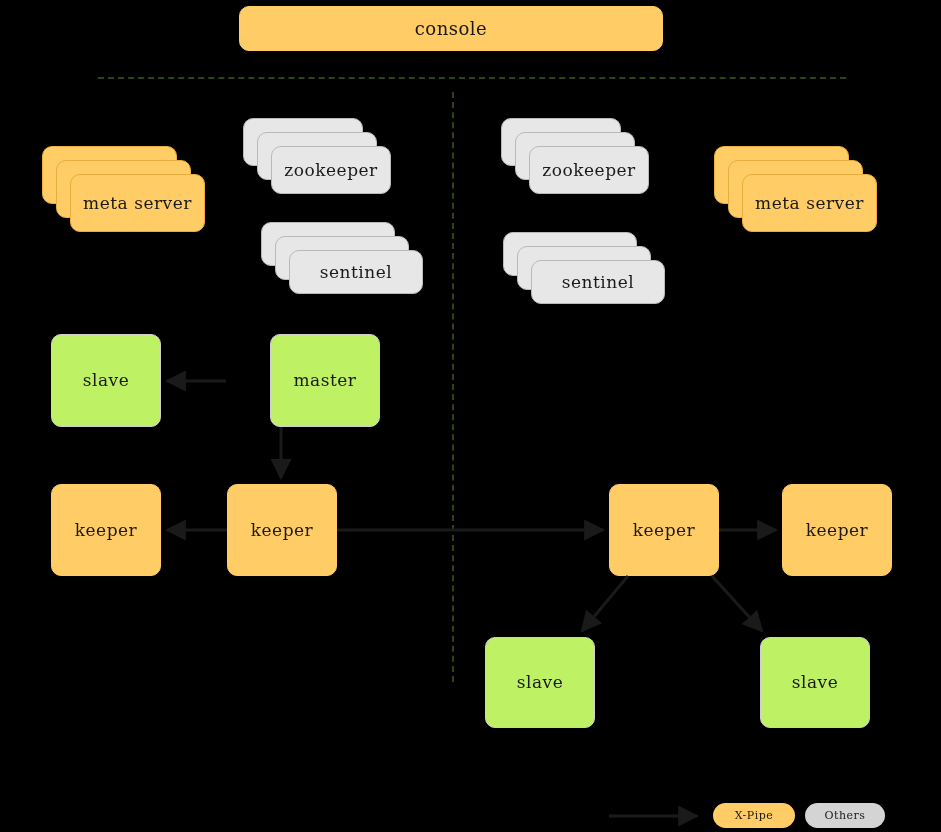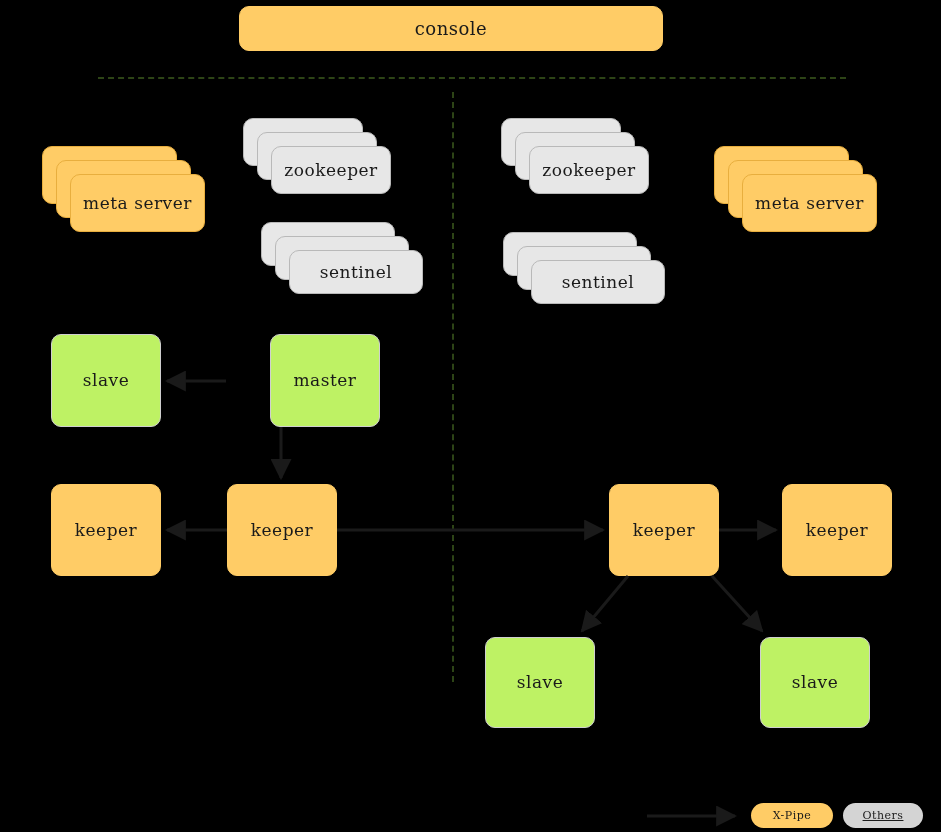--- a/index.html
+++ b/index.html
@@ -78,21 +78,21 @@
     position: absolute;
     left: 0; top: 0;
     width: 941px;
     height: 832px;
     pointer-events: none;
   }
 
   
   #legend {
     position: absolute;
-    left: 645px;
+    left: 607px;
     top: 801px;
     width: 290px;
     height: 28px;
     display: flex;
     align-items: center;
     gap: 10px;
   }
   .legend-line-wrap {
     width: 96px;
     height: 24px;
@@ -104,21 +104,21 @@
     border-radius: 13px;
     display: flex;
     align-items: center;
     justify-content: center;
     font-size: 11px;
     letter-spacing: 0.5px;
     color: #1a1a1a;
     user-select: none;
   }
   .legend-pill.orange { background: #ffcc66; width: 82px; }
-  .legend-pill.grey   { background: #d4d4d4; width: 80px; text-decoration: underline; }
+  .legend-pill.grey   { background: #d4d4d4; width: 80px; }
 
   .fs18 { font-size: 18px; }
   .fs17 { font-size: 17px; }
 </style>
 </head>
 <body>
 
 <div id="canvas">
 
   <div class="node orange fs18" style="left:239px; top:6px; width:424px; height:45px;">

